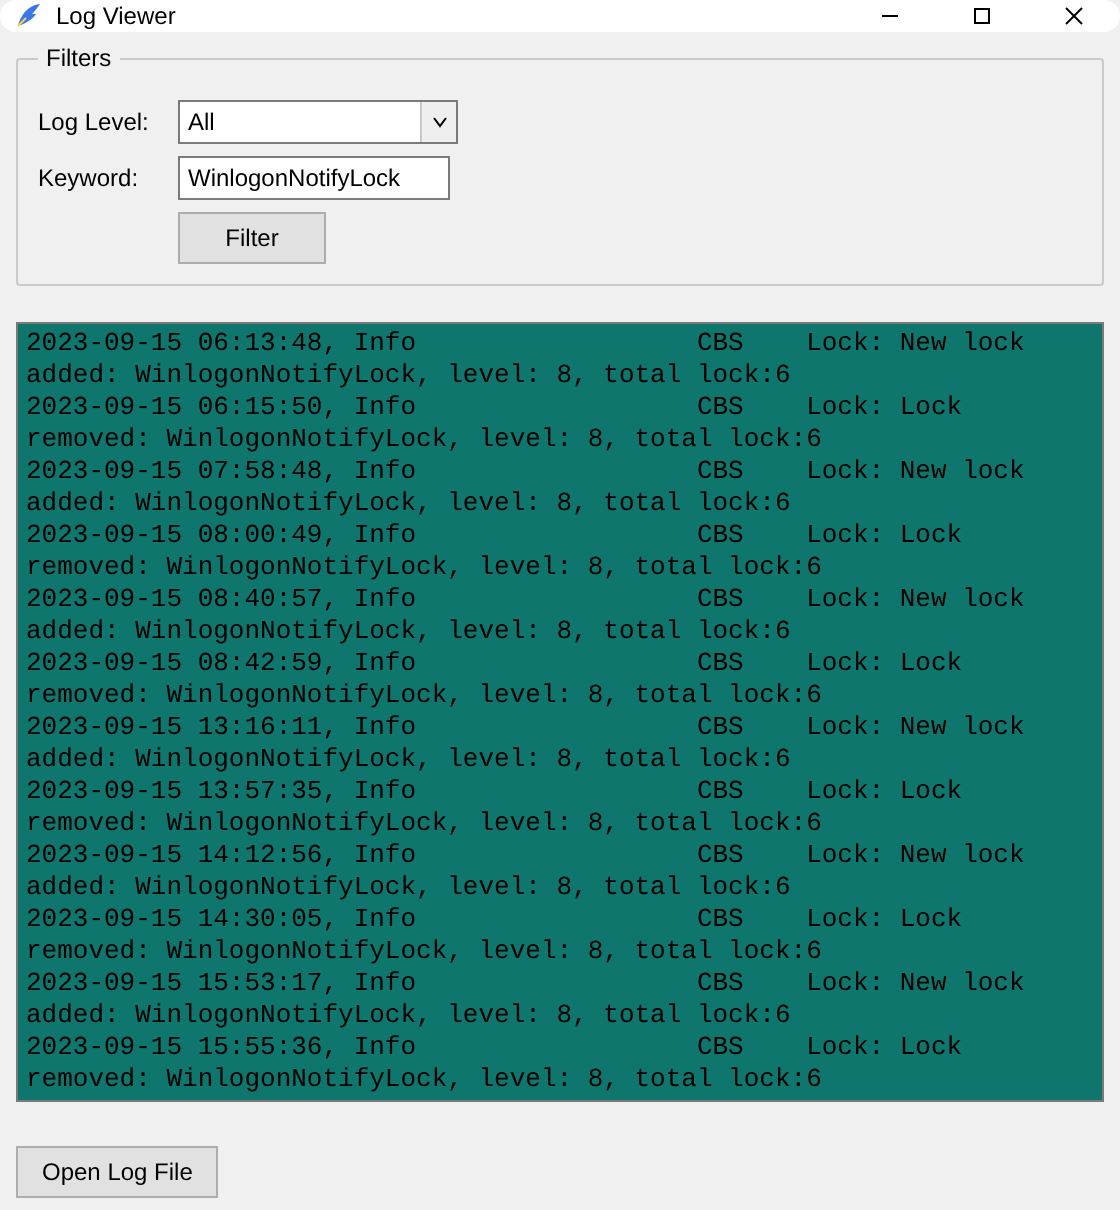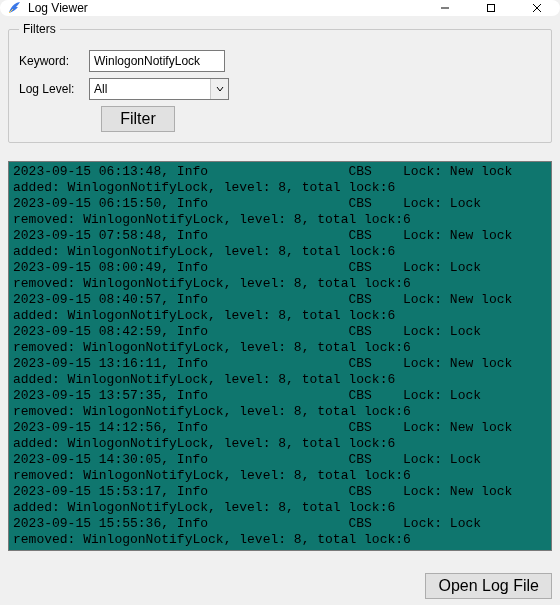--- a/index.html
+++ b/index.html
@@ -112,24 +112,23 @@
     background: #efefef;
   }
   .combo .combo-btn svg { width: 8px; height: 8px; }
 
   .btn {
     height: 26px;
     min-width: 74px;
     padding: 0 12px;
     background: #e1e1e1;
     border: 1px solid #adadad;
-    font-size: 16px;
+    font-size: 12px;
     font-family: inherit;
     cursor: default;
-    margin-left: 12px;
   }
   .btn-row {
     margin-top: 6px;
     padding-left: 70px;
   }
 
   .logbox {
     flex: 1;
     background: #0f766e;
     border: 1px solid #7a7a7a;
@@ -138,21 +137,21 @@
     font-size: 13px;
     line-height: 16px;
     white-space: pre-wrap;
     word-break: break-word;
     overflow: hidden;
     color: #000;
   }
 
   .bottom-row {
     display: flex;
-    justify-content: flex-end;
+    justify-content: flex-start;
     padding: 4px 0 2px 0;
   }
 </style>
 </head>
 <body>
 
 <div class="window">
 
   <div class="titlebar">
     <span class="feather">
@@ -181,34 +180,34 @@
       </div>
     </div>
   </div>
 
   <div class="client">
 
     <fieldset class="filters">
       <legend>Filters</legend>
 
       <div class="form-row">
-        <label>Keyword:</label>
-        <input type="text" class="textfield" value="WinlogonNotifyLock" style="">
-      </div>
-
-      <div class="form-row">
         <label>Log Level:</label>
         <div class="combo">
           <span class="combo-val">All</span>
           <span class="combo-btn">
             <svg viewBox="0 0 8 8">
                 <path d="M1 2 L4 6 L7 2" fill="none" stroke="#000" stroke-width="1"></path>
               </svg>
           </span>
         </div>
+      </div>
+
+      <div class="form-row">
+        <label>Keyword:</label>
+        <input type="text" class="textfield" value="WinlogonNotifyLock" style="">
       </div>
 
       <div class="btn-row">
         <button class="btn">Filter</button>
       </div>
     </fieldset>
 
     <div class="logbox" id="logbox">2023-09-15 06:13:48, Info                  CBS    Lock: New lock added: WinlogonNotifyLock, level: 8, total lock:6
 2023-09-15 06:15:50, Info                  CBS    Lock: Lock removed: WinlogonNotifyLock, level: 8, total lock:6
 2023-09-15 07:58:48, Info                  CBS    Lock: New lock added: WinlogonNotifyLock, level: 8, total lock:6

